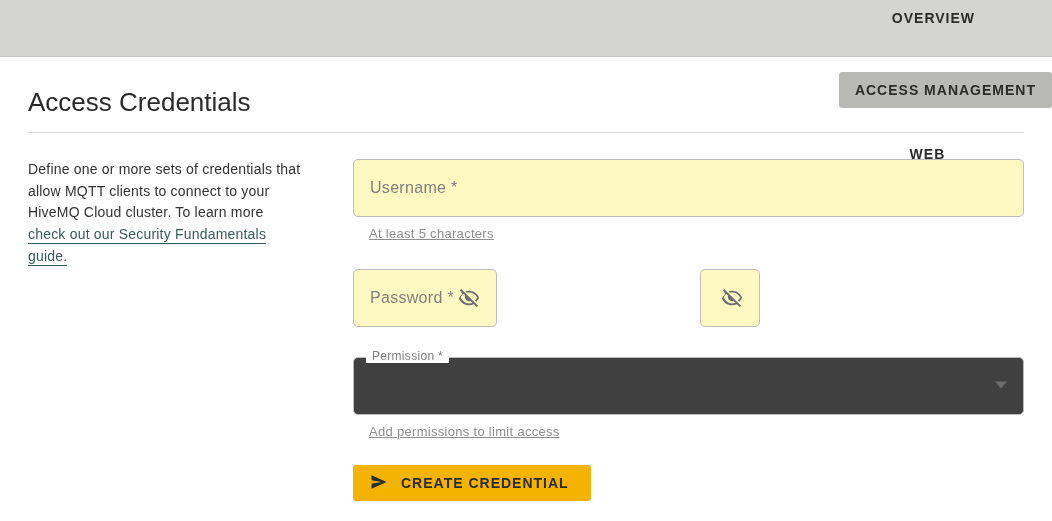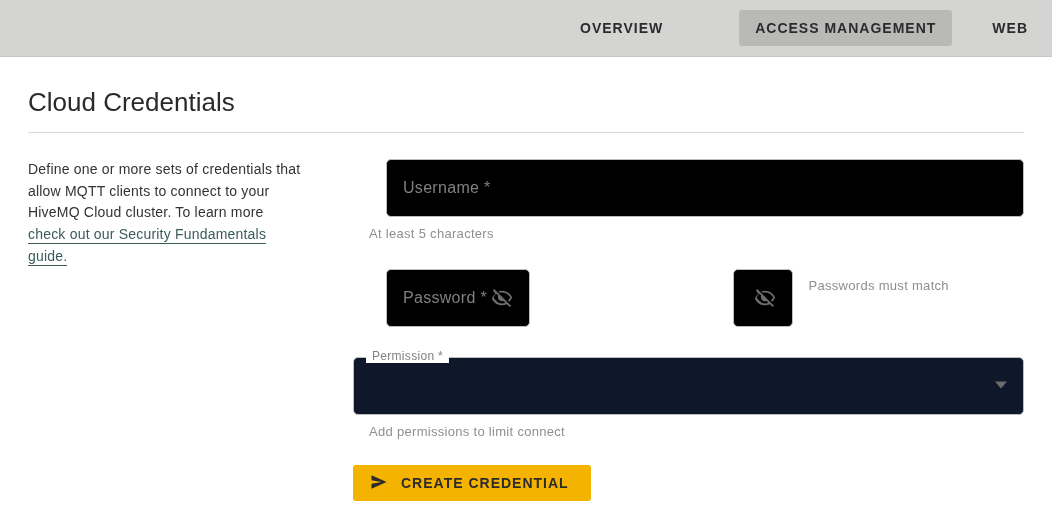--- a/index.html
+++ b/index.html
@@ -29,23 +29,24 @@
     background:var(--grey-bg);
     border-bottom:1px solid #c6c6c5;
     display:flex;
     align-items:center;
     justify-content:flex-end;
     padding:0 0 0 20px;
   }
   .nav{
     display:flex;
     gap:36px;
-    padding-right:8px;
+    padding-right:0;
     height:100%;
     align-items:center;
+    flex-direction:column;
   }
   .nav-item{
     font-size:14px;
     letter-spacing:1px;
     font-weight:600;
     color:#2b2b2b;
     padding:10px 16px;
     border-radius:3px;
     display:flex;
     align-items:center;
@@ -106,40 +107,40 @@
     flex:1;
   }
   .field{
     position:relative;
     border:1px solid var(--border);
     border-radius:5px;
     height:58px;
     display:flex;
     align-items:center;
     padding:16px 16px;
-    background:#000000;
-    margin-left:33px;
+    background:#fef9c3;
   }
   .field .float-label{
     color:var(--label);
     font-size:16px;
     letter-spacing:0.3px;
   }
   .field input{
     border:none;
     outline:none;
     flex:1;
     font-size:16px;
     background:transparent;
   }
   .helper{
     color:#8f8f8f;
     font-size:13px;
     letter-spacing:0.3px;
     margin:9px 0 0 16px;
+    text-decoration:underline;
   }
   .row{
     display:flex;
     gap:22px;
   }
   .col{
     flex:1;
     display:flex;
     flex-direction:row;
   }
@@ -154,21 +155,21 @@
   }
 
   .select-field{
     position:relative;
     border:1px solid var(--border);
     border-radius:5px;
     height:58px;
     display:flex;
     align-items:center;
     padding:0 16px;
-    background:#0f172a;
+    background:#404040;
     margin-top:30px;
   }
   .select-field .legend{
     position:absolute;
     top:-9px;
     left:12px;
     background:#fff;
     padding:0 6px;
     font-size:12px;
     color:var(--label);
@@ -211,21 +212,21 @@
     <div class="nav-item active">
       <span>ACCESS MANAGEMENT</span>
     </div>
     <div class="nav-item nav-trail">
       <span>WEB</span>
     </div>
   </div>
 </div>
 
 <div class="main">
-  <h1 class="page-title">Cloud Credentials</h1>
+  <h1 class="page-title">Access Credentials</h1>
   <div class="divider"></div>
 
   <div class="content">
 
     <div class="intro">
       <span>Define one or more sets of credentials that allow MQTT clients to connect to your HiveMQ Cloud cluster. To learn more </span>
       <a href="#">check out our Security Fundamentals guide.</a>
     </div>
 
     <div class="form">
@@ -254,34 +255,33 @@
         </div>
         <div class="col">
           <div class="field">
             <input type="password" style="width: 0px;">
             <span class="eye-icon">
               <svg viewBox="0 0 24 24">
                   <path d="M12 6c3.8 0 7.2 2.1 9 5.5-.6 1.2-1.5 2.3-2.5 3.1l1.4 1.4c1.4-1.2 2.5-2.7 3.1-4.5C21.3 7.1 17 4 12 4c-1.4 0-2.7.2-4 .7l1.6 1.6C10.4 6.1 11.2 6 12 6zM2.1 3.5 3.5 2.1l18.4 18.4-1.4 1.4-3.2-3.2c-1.6.8-3.4 1.3-5.3 1.3-5 0-9.3-3.1-11-7.5.8-2 2.1-3.7 3.8-5L2.1 3.5zM12 18c1.3 0 2.5-.3 3.7-.8l-2-2c-.5.2-1.1.3-1.7.3-2.5 0-4.5-2-4.5-4.5 0-.6.1-1.2.3-1.7l-2-2C4.5 8.4 3.5 9.8 3 11.5 4.8 14.9 8.2 18 12 18z"></path>
                 </svg>
             </span>
           </div>
-          <div class="helper">Passwords must match</div>
         </div>
       </div>
 
       
       <div class="select-field">
         <span class="legend">Permission *</span>
         <span class="caret">
           <svg viewBox="0 0 10 6">
               <path d="M0 0l5 6 5-6z"></path>
             </svg>
         </span>
       </div>
-      <div class="helper">Add permissions to limit connect</div>
+      <div class="helper">Add permissions to limit access</div>
 
       
       <button class="primary-btn">
         <span>
           <svg viewBox="0 0 24 24">
               <path d="M3 20l18-8L3 4v6l12 2-12 2z"></path>
             </svg>
         </span>
         <span>CREATE CREDENTIAL</span>
       </button>

